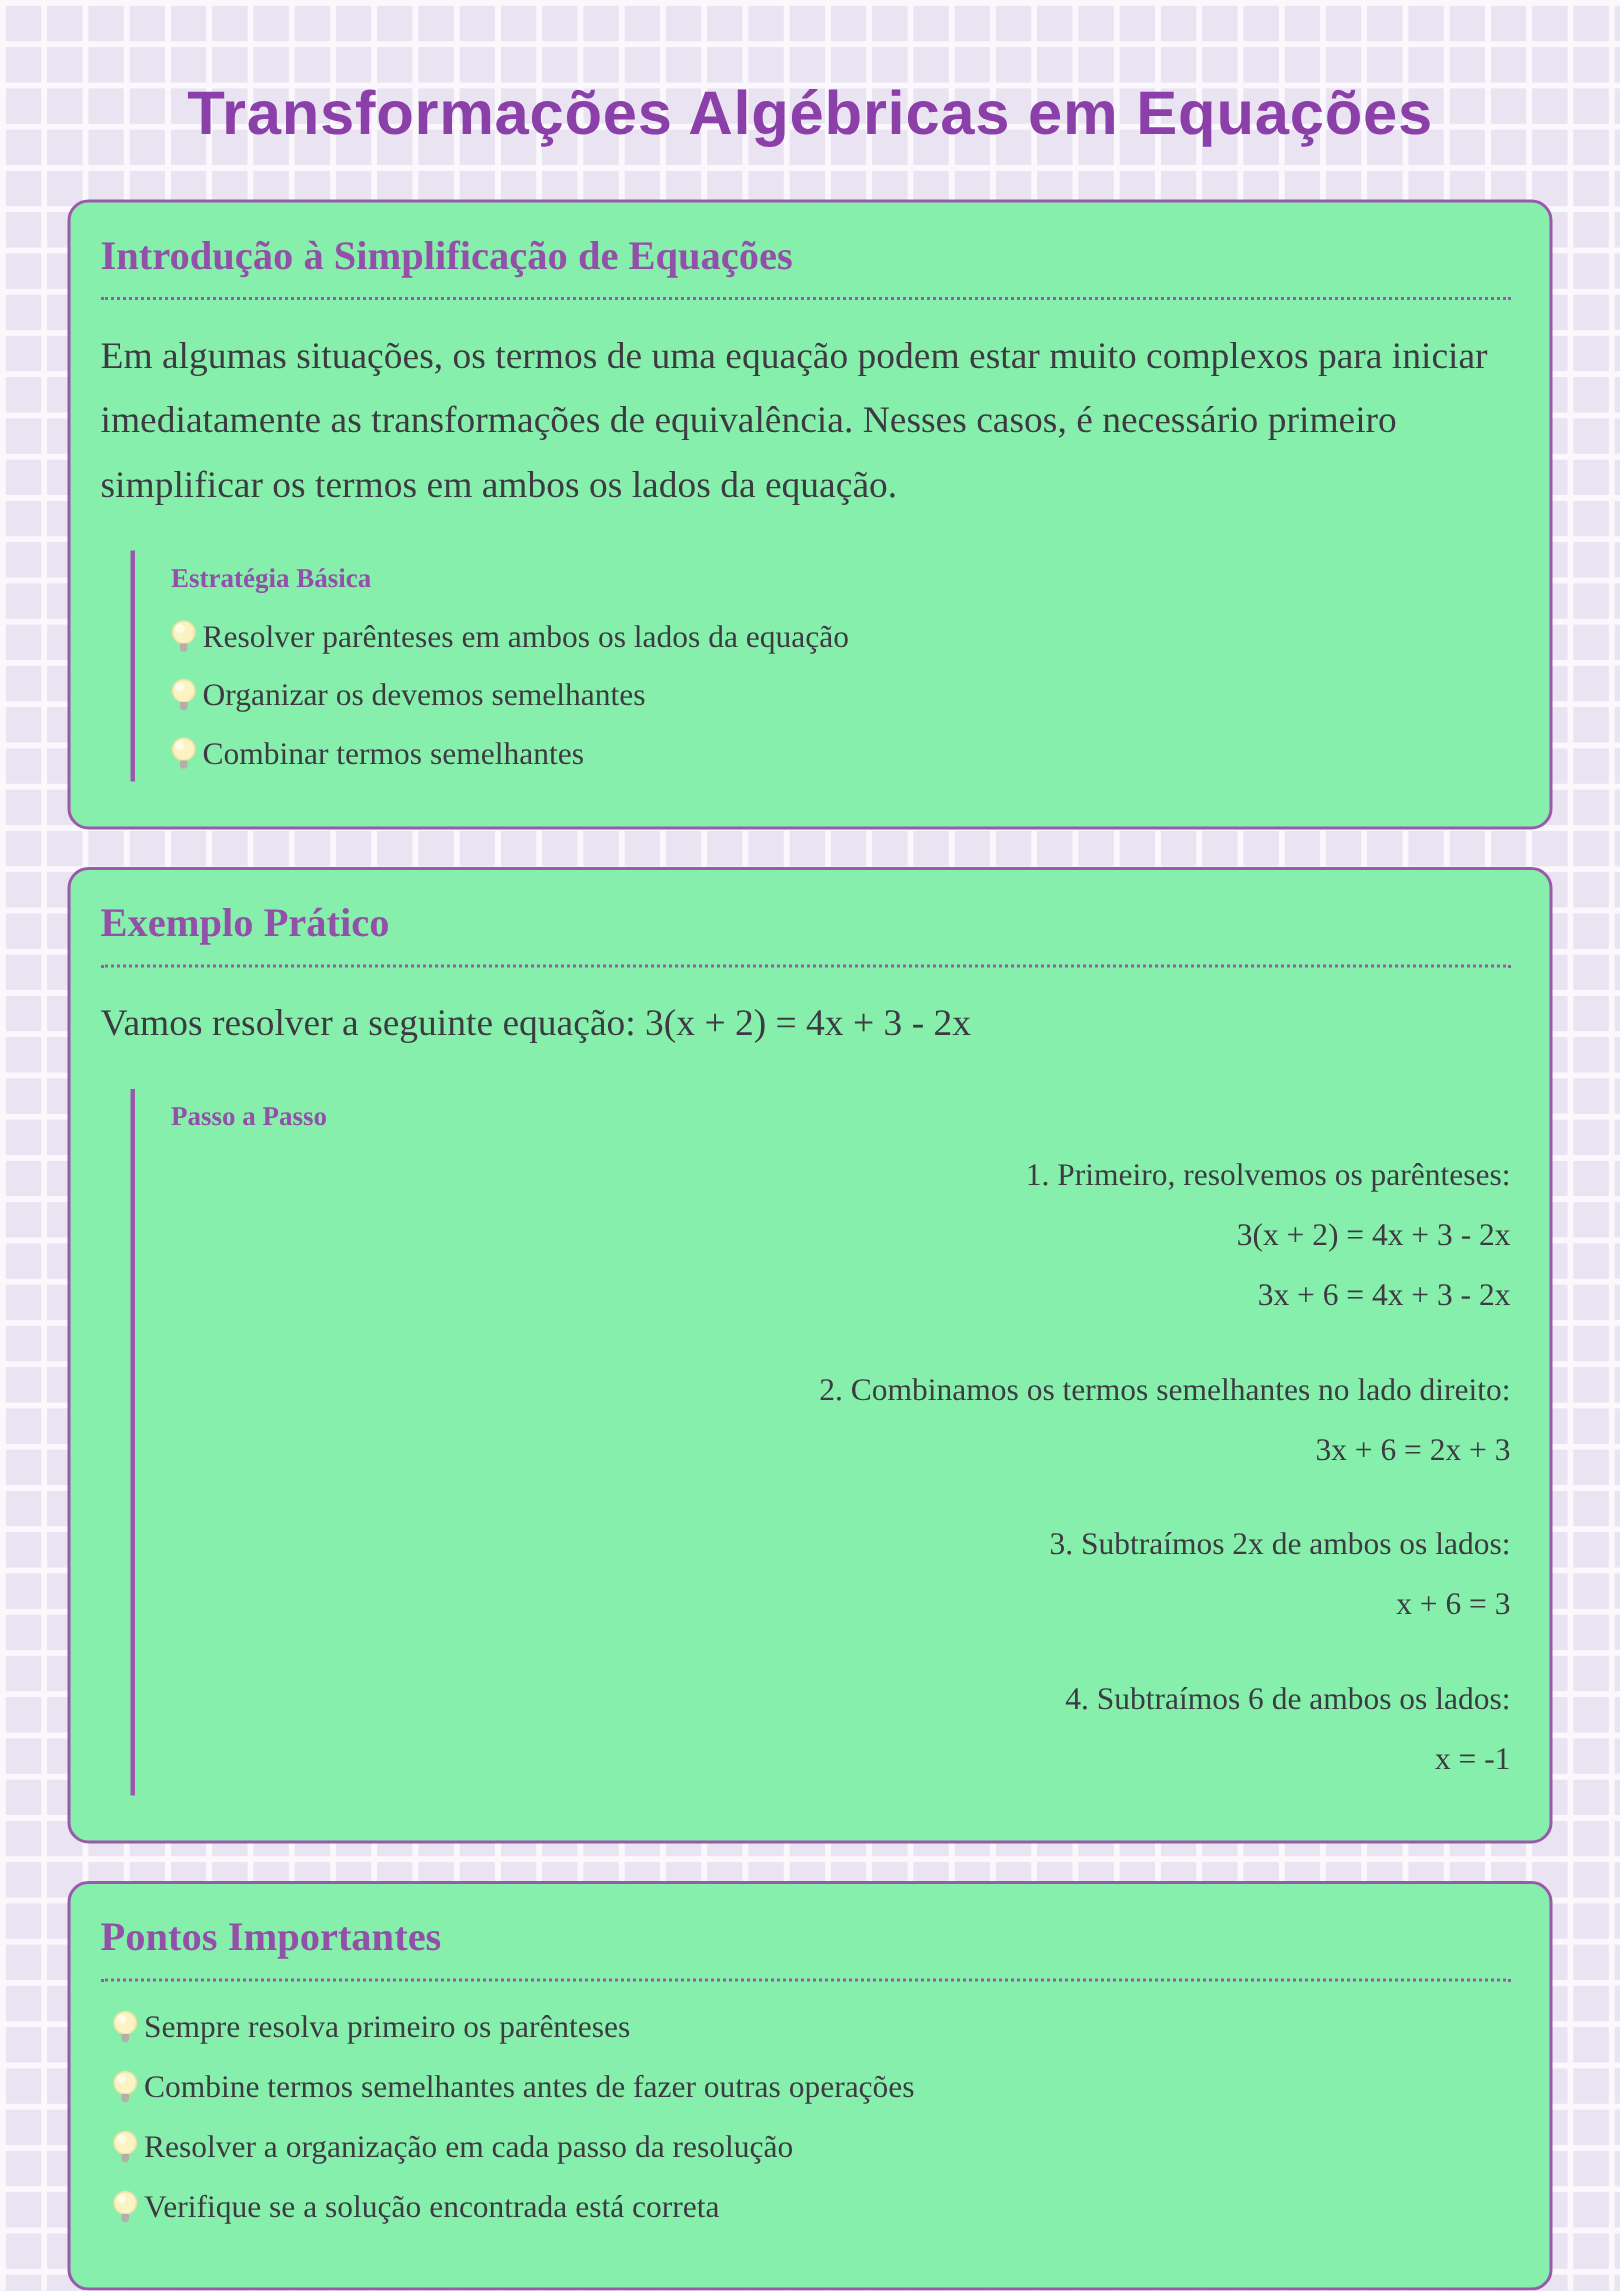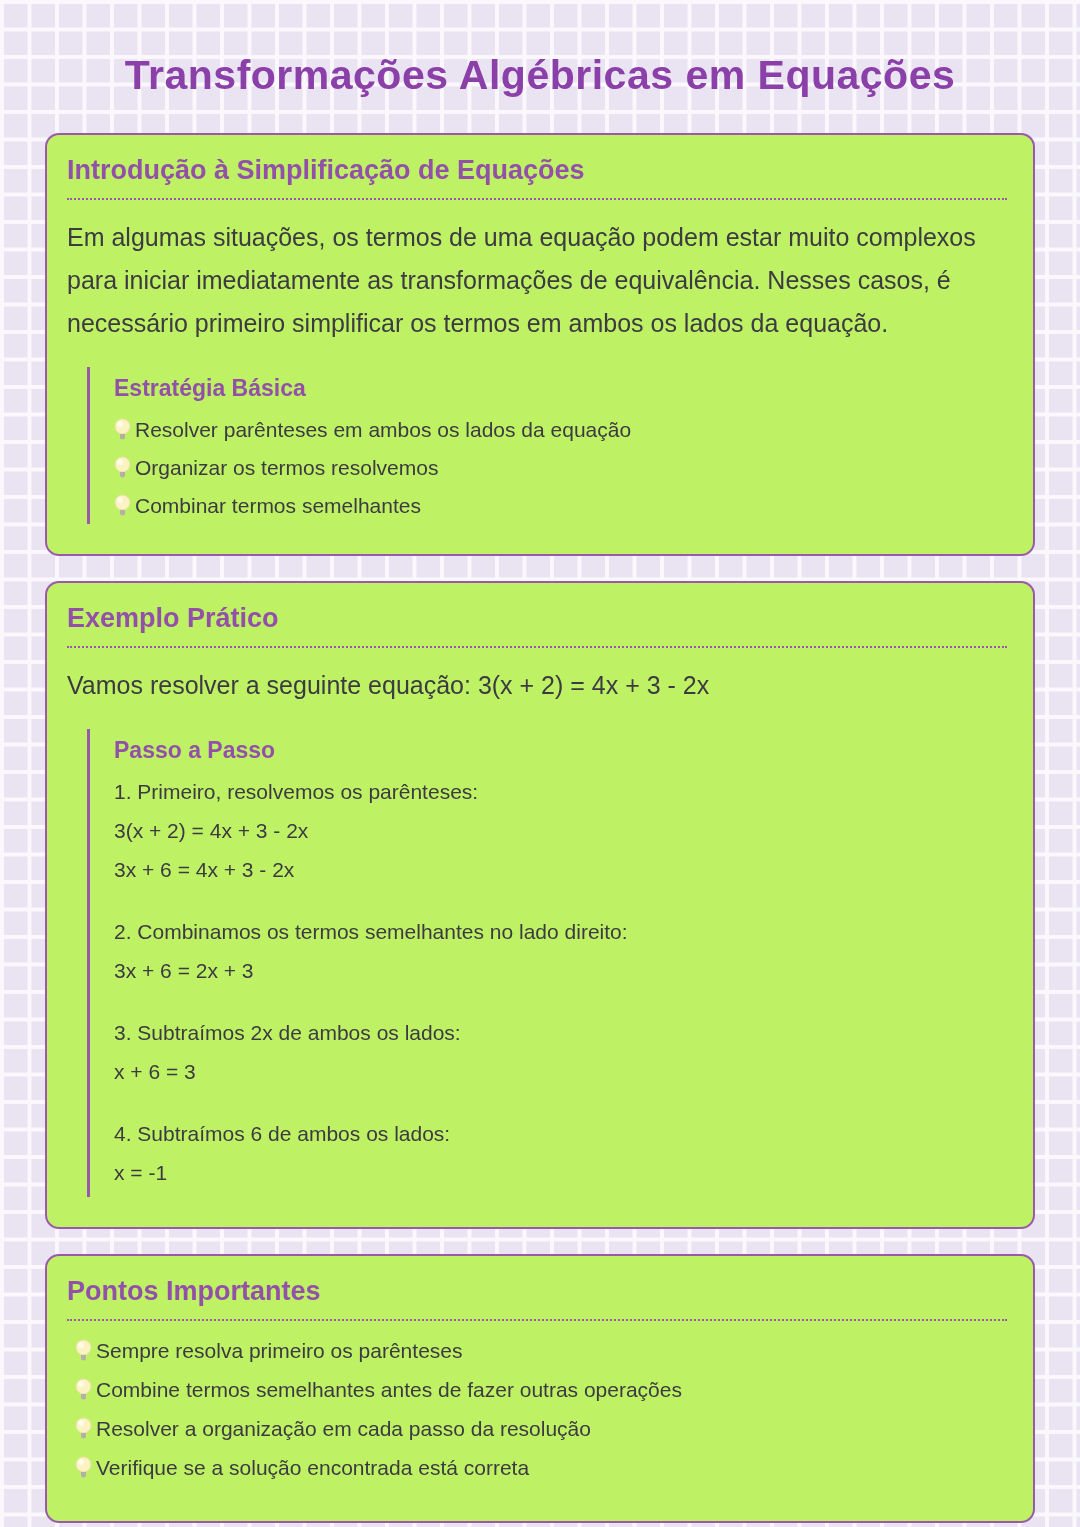--- a/index.html
+++ b/index.html
@@ -19,24 +19,25 @@
     margin: 0;
     padding-top: 52px;
     text-align: center;
     font-size: 41px;
     font-weight: bold;
     color: #8b3fa8;
     letter-spacing: 0.5px;
   }
   .card {
     margin: 34px 45px 0 45px;
-    background: #bef264;
+    background: #86efac;
     border: 2px solid #9b59ad;
     border-radius: 14px;
     padding: 20px 26px 26px 20px;
+    font-family: Liberation Serif, serif;
   }
   .card + .card { margin-top: 25px; }
   .card-heading {
     margin: 0;
     font-size: 27px;
     font-weight: bold;
     color: #9350a8;
     padding-bottom: 12px;
     border-bottom: 2px dotted #9b59ad;
   }
@@ -46,21 +47,21 @@
     line-height: 1.72;
     margin: 16px 0 14px 0;
   }
   .subsection {
     margin: 22px 0 4px 20px;
     padding: 4px 0 6px 24px;
     border-left: 3px solid #9b59ad;
   }
   .sub-heading {
     margin: 4px 0 16px 0;
-    font-size: 23px;
+    font-size: 18px;
     font-weight: bold;
     color: #9350a8;
   }
   .sub-intro {
     font-size: 21px;
     color: #3d3a42;
     margin: 0 0 18px 0;
   }
   .bullet-list { margin: 0; padding: 0; list-style: none; }
   .bullet-item {
@@ -72,20 +73,21 @@
     margin: 0 0 14px 0;
   }
   .bullet-item:last-child { margin-bottom: 0; text-align: right; }
   .bulb { flex: 0 0 auto; display: inline-flex; }
   .step { margin: 0 0 38px 0; }
   .step:last-child { margin-bottom: 6px; }
   .step-text, .equation {
     font-size: 21px;
     color: #3d3a42;
     margin: 0 0 15px 0;
+    text-align: right;
   }
   .equation:last-child { margin-bottom: 0; }
   .points-list { margin-top: 18px; }
   .points-list .bullet-item { margin-bottom: 15px; padding-left: 8px; }
 </style>
 </head>
 <body>
 
 <h1 class="page-title">Transformações Algébricas em Equações</h1>
 
@@ -106,21 +108,21 @@
         <span>Resolver parênteses em ambos os lados da equação</span>
       </li>
       <li class="bullet-item">
         <span class="bulb">
           <svg width="17" height="24" viewBox="0 0 17 24">
               <circle cx="8.5" cy="8.5" r="7.5" fill="#fbf3c2" stroke="#ece0a6" stroke-width="1"></circle>
               <circle cx="6" cy="6" r="3" fill="#fefbe6"></circle>
               <path d="M6 16 h5 v3 a2.5 2.5 0 0 1 -5 0 z" fill="#b4afa9"></path>
             </svg>
         </span>
-        <span>Organizar os termos resolvemos</span>
+        <span>Organizar os devemos semelhantes</span>
       </li>
       <li class="bullet-item">
         <span class="bulb">
           <svg width="17" height="24" viewBox="0 0 17 24">
               <circle cx="8.5" cy="8.5" r="7.5" fill="#fbf3c2" stroke="#ece0a6" stroke-width="1"></circle>
               <circle cx="6" cy="6" r="3" fill="#fefbe6"></circle>
               <path d="M6 16 h5 v3 a2.5 2.5 0 0 1 -5 0 z" fill="#b4afa9"></path>
             </svg>
         </span>
         <span>Combinar termos semelhantes</span>

